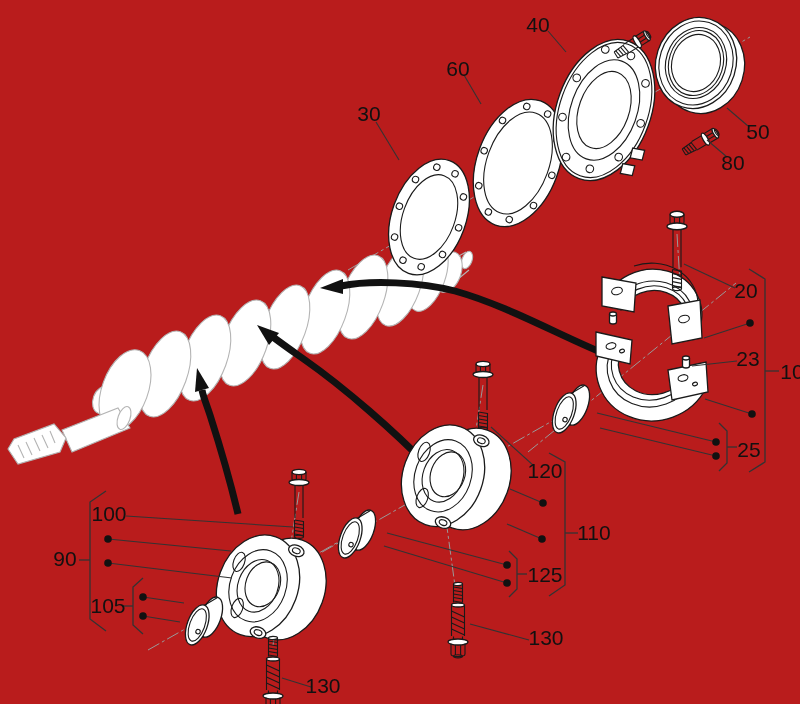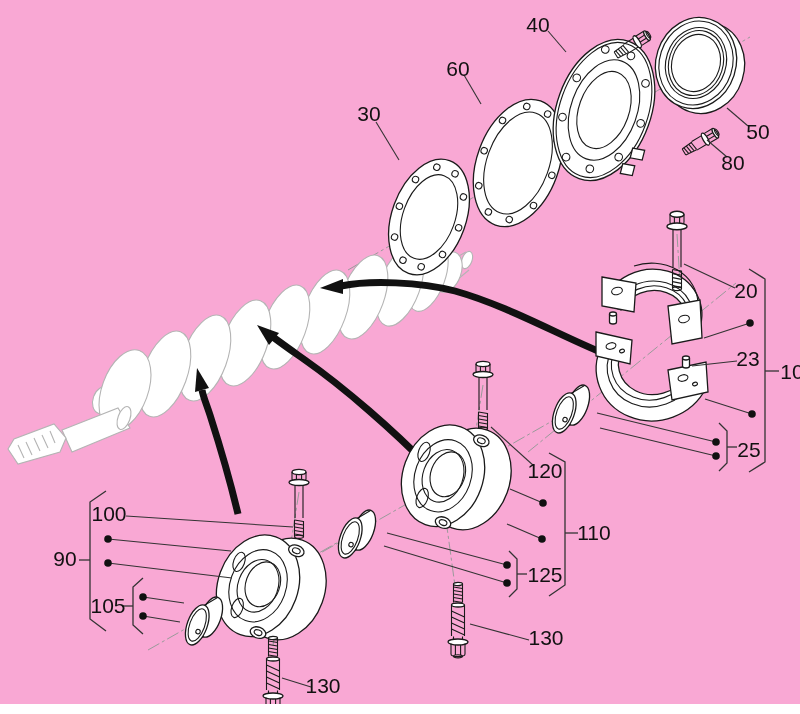--- a/index.html
+++ b/index.html
@@ -1,16 +1,16 @@
 <!DOCTYPE html>
 <html><head>
 <meta charset="utf-8">
 <style>
   html,body{margin:0;padding:0;background:#ffffff;}
-  .canvas{width:800px;height:704px;position:relative;overflow:hidden;background:#f9a8d4;}
+  .canvas{width:800px;height:704px;position:relative;overflow:hidden;background:#b91c1c;}
   svg{display:block;}
   svg text{font-family:"Liberation Sans","DejaVu Sans",sans-serif;font-size:21px;fill:#111;}
   .part{stroke:#1a1a1a;stroke-width:1.3;fill:#fff;}
   .part-detail{stroke:#1a1a1a;stroke-width:1.1;fill:none;}
   .phantom{stroke:#b4b4b4;stroke-width:1.1;fill:#fff;}
   .centerline{stroke:#9a9a9a;stroke-width:1;fill:none;stroke-dasharray:13 3 3 3;}
   .leader{stroke:#333;stroke-width:1.1;fill:none;}
   .bracket{stroke:#333;stroke-width:1.3;fill:none;}
   .dot{fill:#111;stroke:none;}
   .arrow{stroke:#111;stroke-width:7;fill:none;}

